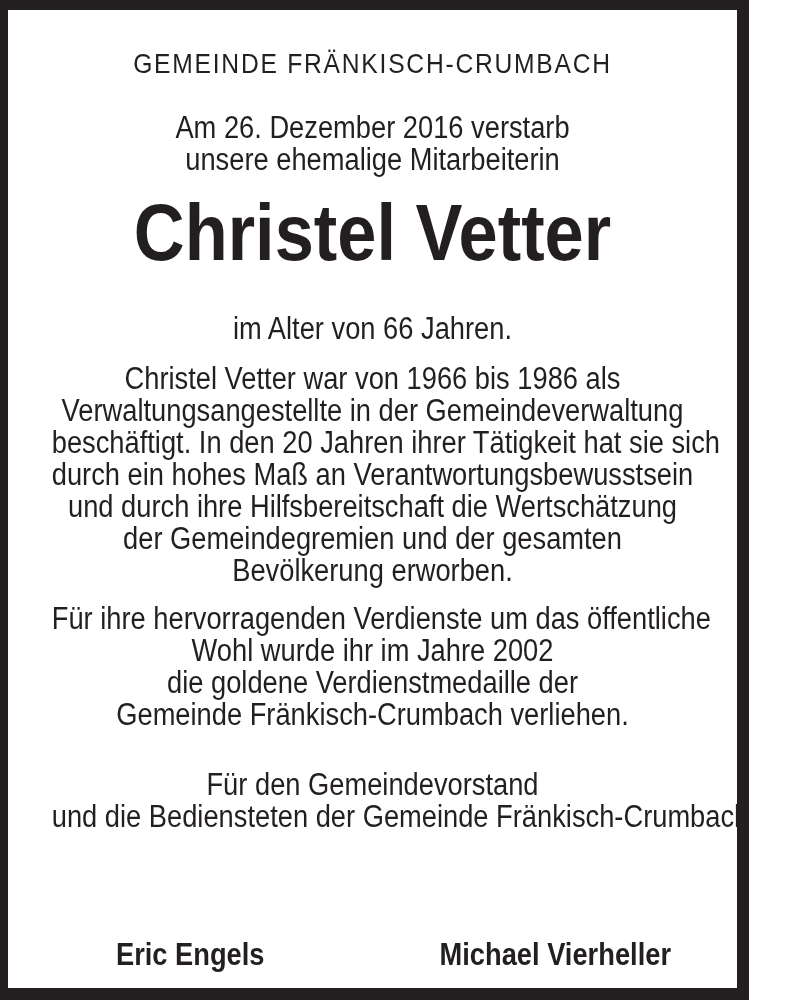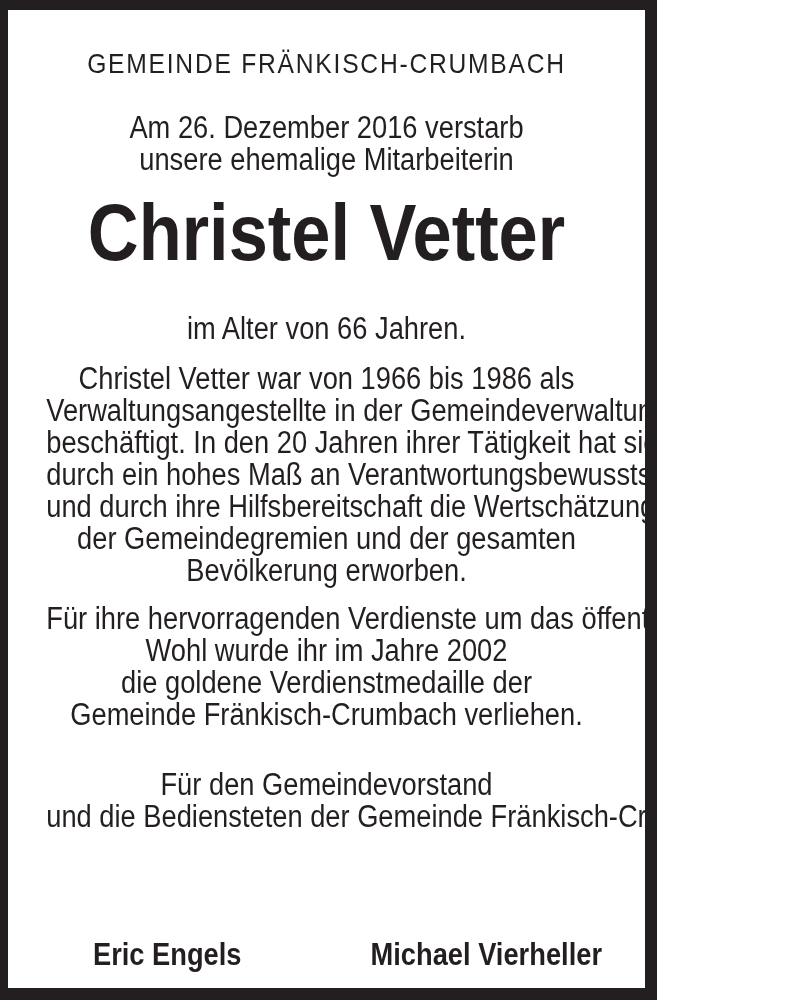--- a/index.html
+++ b/index.html
@@ -2,21 +2,21 @@
 <html><head>
 <meta charset="utf-8">
 <style>
   html, body {
     margin: 0;
     padding: 0;
     background: #ffffff;
   }
   .page {
     position: relative;
-    width: 657px;
+    width: 749px;
     height: 1000px;
     box-sizing: border-box;
     background: #ffffff;
     border-style: solid;
     border-color: #231f20;
     
     border-width: 10px 12px 12px 8px;
     overflow: hidden;
     font-family: "Liberation Sans", sans-serif;
     color: #231f20;

